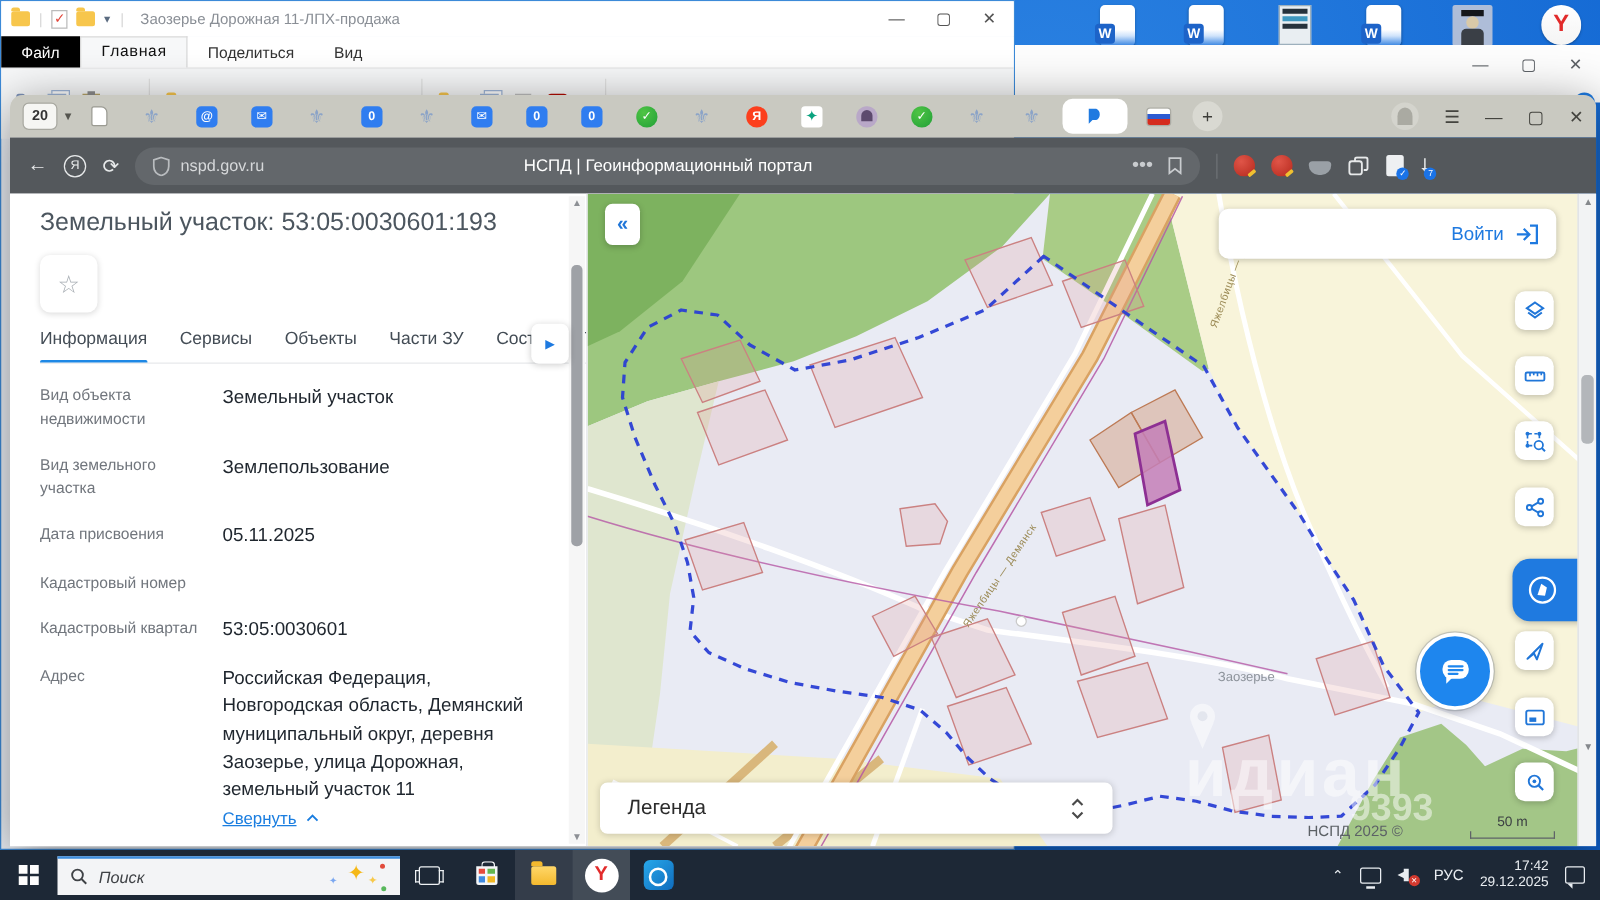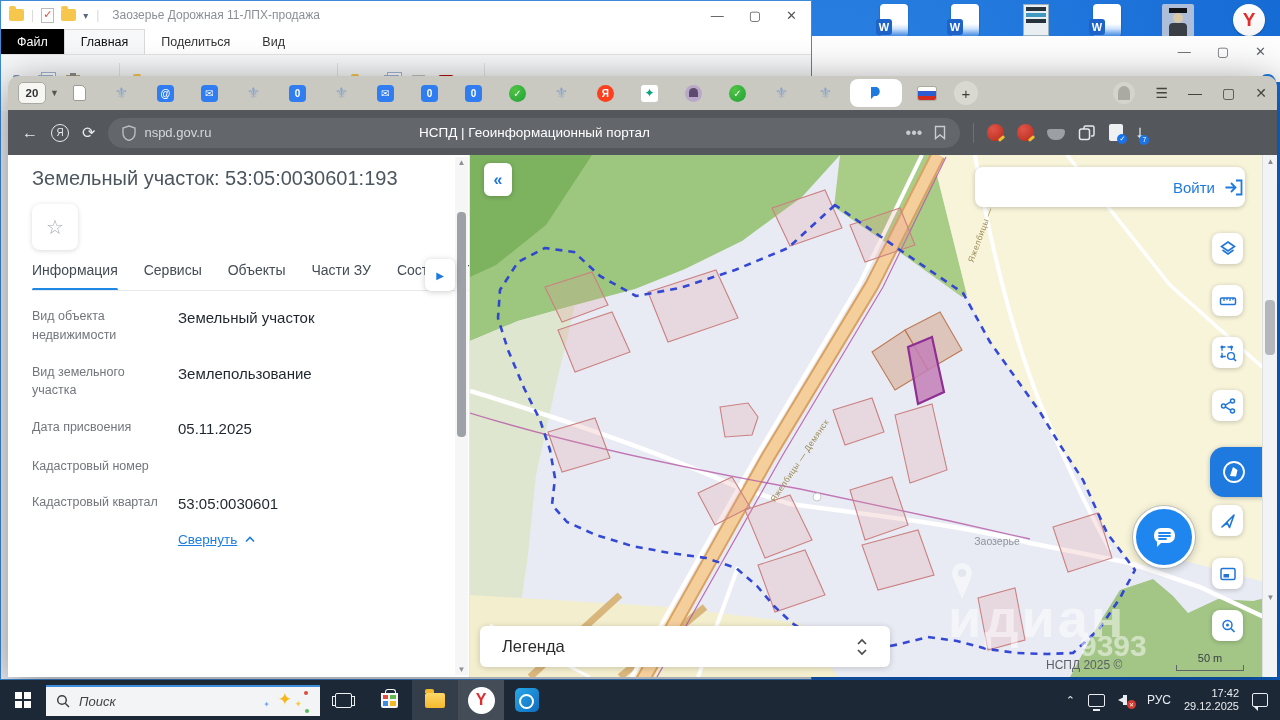--- a/index.html
+++ b/index.html
@@ -35,21 +35,21 @@
   .qat-folder::before { content:""; position:absolute; top:-3px; left:0; width:7px; height:3px; background:#f7c64c; border-radius:2px 2px 0 0; }
   .qat-check { width:13px; height:15px; background:#fff; border:1px solid #bbb; position:relative; }
   .qat-check::after { content:"✓"; position:absolute; left:1px; top:-1px; color:#e2453a; font-size:11px; font-weight:bold; }
   .qat-sep { color:#d8d8d8; font-size:12px; }
   .qat-more { color:#5a6b80; font-size:10px; letter-spacing:1px; }
   .ex-title { flex:1; color:#8a8f96; font-size:12px; margin-left:6px; white-space:nowrap; overflow:hidden; }
   .ex-ctrls { display:flex; gap:25px; margin-right:6px; color:#555; font-size:13px; }
   .ex-menu { height:26px; display:flex; align-items:stretch; background:#fff; border-bottom:1px solid #e4e4e4; }
   .ex-tab { padding:0 16px; display:flex; align-items:center; font-size:12.5px; color:#333; }
   .ex-tab.file { background:#000000; color:#fff; }
-  .ex-tab.active { background:#f7f8f9; border:1px solid #dadada; border-bottom:none; color:#111; }
+  .ex-tab.active { background:#f7f8f9; border:1px solid #dadada; border-bottom:none; color:#111;font-family:Liberation Mono, monospace; }
   .ex-ribbon { height:56px; background:#f7f8f9; display:flex; align-items:center; gap:13px; padding:0 10px; font-size:11.5px; color:#444; }
   .rb-sep { width:1px; height:40px; background:#e2e2e2; }
   .rb-item { display:flex; align-items:center; gap:5px; white-space:nowrap; }
   .rb-pin { width:10px; height:16px; position:relative; }
   .rb-pin::before { content:""; position:absolute; top:0; left:2px; width:7px; height:9px; background:#7d92b8; border-radius:2px; }
   .rb-pin::after { content:""; position:absolute; top:9px; left:5px; width:1.5px; height:7px; background:#7d92b8; }
   .rb-copy { width:15px; height:17px; border:1.5px solid #9fb6d8; background:#fff; box-shadow:3px -3px 0 -1px #fff, 3px -3px 0 0 #9fb6d8; margin-left:4px; }
   .rb-paste { width:14px; height:17px; border:1.5px solid #b8a46a; background:#fdf6e0; position:relative; }
   .rb-paste::before { content:""; position:absolute; top:-3px; left:3px; width:6px; height:3px; background:#8d8d8d; }
   .rb-cut { color:#5b80b8; font-size:15px; }
@@ -122,21 +122,21 @@
   .p-collapse .lnk { text-decoration:underline; }
   .pscroll { position:absolute; right:1px; top:2px; bottom:2px; width:13px; background:#f6f6f6; }
   .pscroll .pthumb { position:absolute; left:2px; width:9px; top:55px; height:225px; background:#9ea1a6; border-radius:4px; }
   .pscroll .arr { position:absolute; left:0; width:13px; text-align:center; font-size:8px; color:#8d9095; }
 
   
   .map { flex:1; position:relative; overflow:hidden; background:#e9ebf4; }
   .map > svg.base { position:absolute; inset:0; display:block; }
   .mbtn { position:absolute; background:#fff; border-radius:8px; box-shadow:0 1px 5px rgba(0,0,0,.22); display:flex; align-items:center; justify-content:center; }
   .m-collapse { left:14px; top:8px; width:28px; height:33px; color:#2076d8; font-size:16px; font-weight:bold; border-radius:6px; }
-  .m-login { left:505px; top:12px; width:270px; height:40px; justify-content:flex-end; padding-right:2px; gap:9px; }
+  .m-login { left:505px; top:12px; width:270px; height:40px; justify-content:flex-end; padding-right:14px; gap:9px; }
   .m-login span { color:#1f7ae0; font-size:15px; }
   .tool { left:742px; width:31px; height:31px; }
   .m-chattab { position:absolute; left:740px; top:292px; width:67px; height:50px; background:#1f7ae0; border-radius:14px 0 0 14px; display:flex; align-items:center; padding-left:11px; box-shadow:0 1px 5px rgba(0,0,0,.25); }
   .m-chat { position:absolute; left:663px; top:351px; width:62px; height:62px; background:#1e86ee; border:3px solid #fff; border-radius:50%; display:flex; align-items:center; justify-content:center; box-shadow:0 0 0 1px rgba(120,130,140,.35), 0 2px 8px rgba(0,0,0,.25); }
   .m-legend { position:absolute; left:10px; top:471px; width:410px; height:41px; background:#fff; border-radius:6px; box-shadow:0 1px 6px rgba(0,0,0,.18); display:flex; align-items:center; padding:0 22px; }
   .m-legend span { font-size:16.5px; color:#2c2c2c; }
   .m-legend .chev { margin-left:auto; }
   .m-attr { position:absolute; left:576px; top:503px; font-size:12px; color:#5c6166; }
   .m-scale { position:absolute; left:706px; top:497px; width:68px; text-align:center; }
   .m-scale .lbl { font-size:11px; color:#3c4043; }
@@ -396,20 +396,24 @@
             <div class="flabel">Дата присвоения</div>
             <div class="fvalue">05.11.2025</div>
           </div>
           <div class="frow tight">
             <div class="flabel">Кадастровый номер</div>
           </div>
           <div class="frow tight">
             <div class="flabel">Кадастровый квартал</div>
             <div class="fvalue">53:05:0030601</div>
           </div>
+          <div class="frow" style="margin-bottom:4px;">
+            <div class="flabel">Адрес</div>
+            <div class="fvalue">Российская Федерация, Новгородская область, Демянский муниципальный округ, деревня Заозерье, улица Дорожная, земельный участок 11</div>
+          </div>
         </div>
         <div class="p-collapse">
           <span class="lnk">Свернуть</span>
           <svg width="10" height="7" viewBox="0 0 10 7">
             <path d="M1 5.5 L5 1.5 L9 5.5" fill="none" stroke="#1b7ee0" stroke-width="1.6"></path>
           </svg>
         </div>
         <div class="pscroll">
           <span class="arr" style="top:1px;">▲</span>
           <div class="pthumb"></div>

